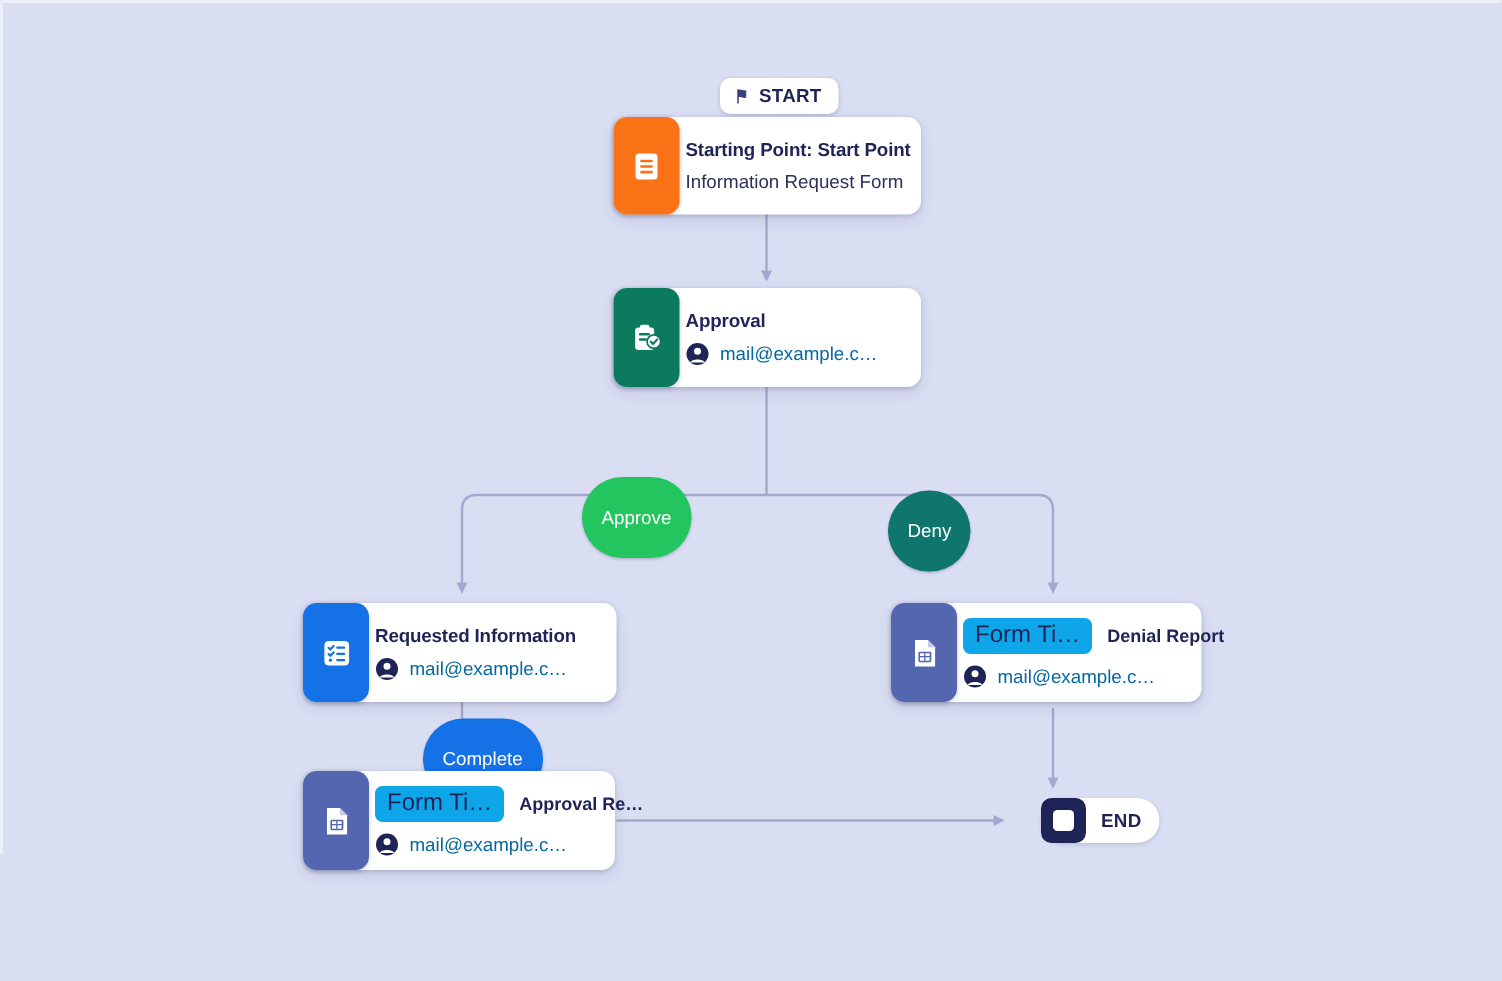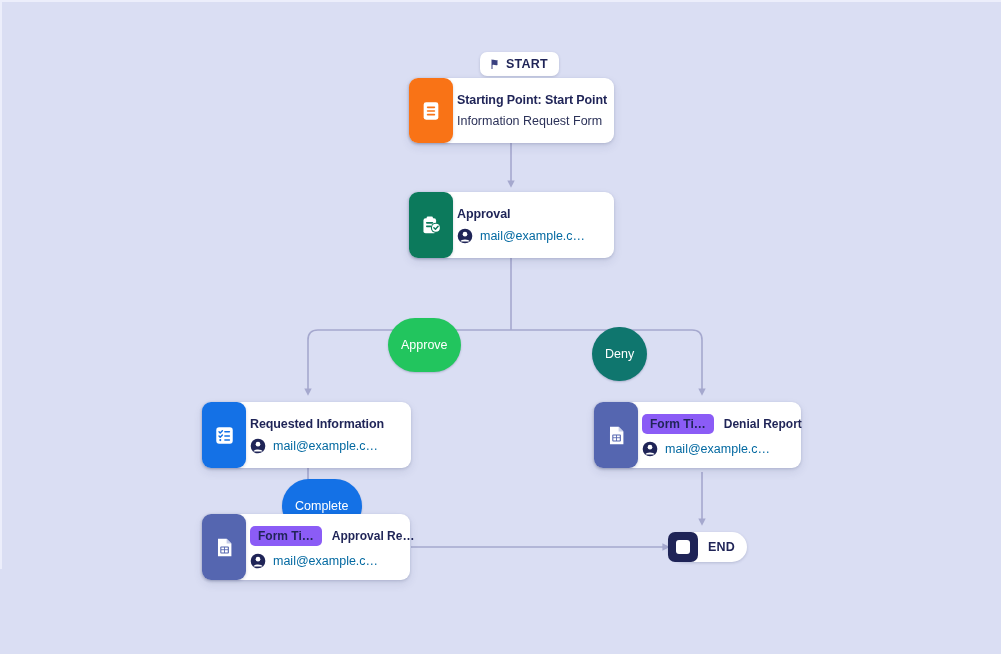--- a/index.html
+++ b/index.html
@@ -84,24 +84,24 @@
     color: #0369a1;
     white-space: nowrap;
     overflow: hidden;
   }
   .tabs-row {
     display: flex;
     align-items: center;
     gap: 8px;
   }
   .tab-chip {
-    font-size: 12px;
-    font-weight: bold;
-    color: #1f2457;
-    background: #8b5cf6;
+    font-size: 16px;
+    font-weight: normal;
+    color: #1f2457;
+    background: #0ea5e9;
     border-radius: 5px;
     padding: 3px 8px;
     white-space: nowrap;
   }
   .tab-plain {
     font-size: 12px;
     font-weight: bold;
     color: #1f2457;
     padding: 3px 2px;
     white-space: nowrap;
@@ -344,20 +344,20 @@
             <circle cx="12" cy="12" r="11" fill="#1f2457"></circle>
             <circle cx="12" cy="9.2" r="3.5" fill="#ffffff"></circle>
             <path d="M4.8,20.4 C6,16.4 18,16.4 19.2,20.4 Z" fill="#ffffff"></path>
           </svg>
         </span>
         <span class="node-email">mail@example.c…</span>
       </div>
     </div>
   </div>
 
-  <div class="badge-end" style="left:666px; top:530px;border-radius:15px;">
+  <div class="badge-end" style="left:692px; top:530px;border-radius:15px;">
     <div class="end-square">
       <div class="end-inner"></div>
     </div>
     <span class="end-label">END</span>
   </div>
 
 </div>
 
 </body></html>

